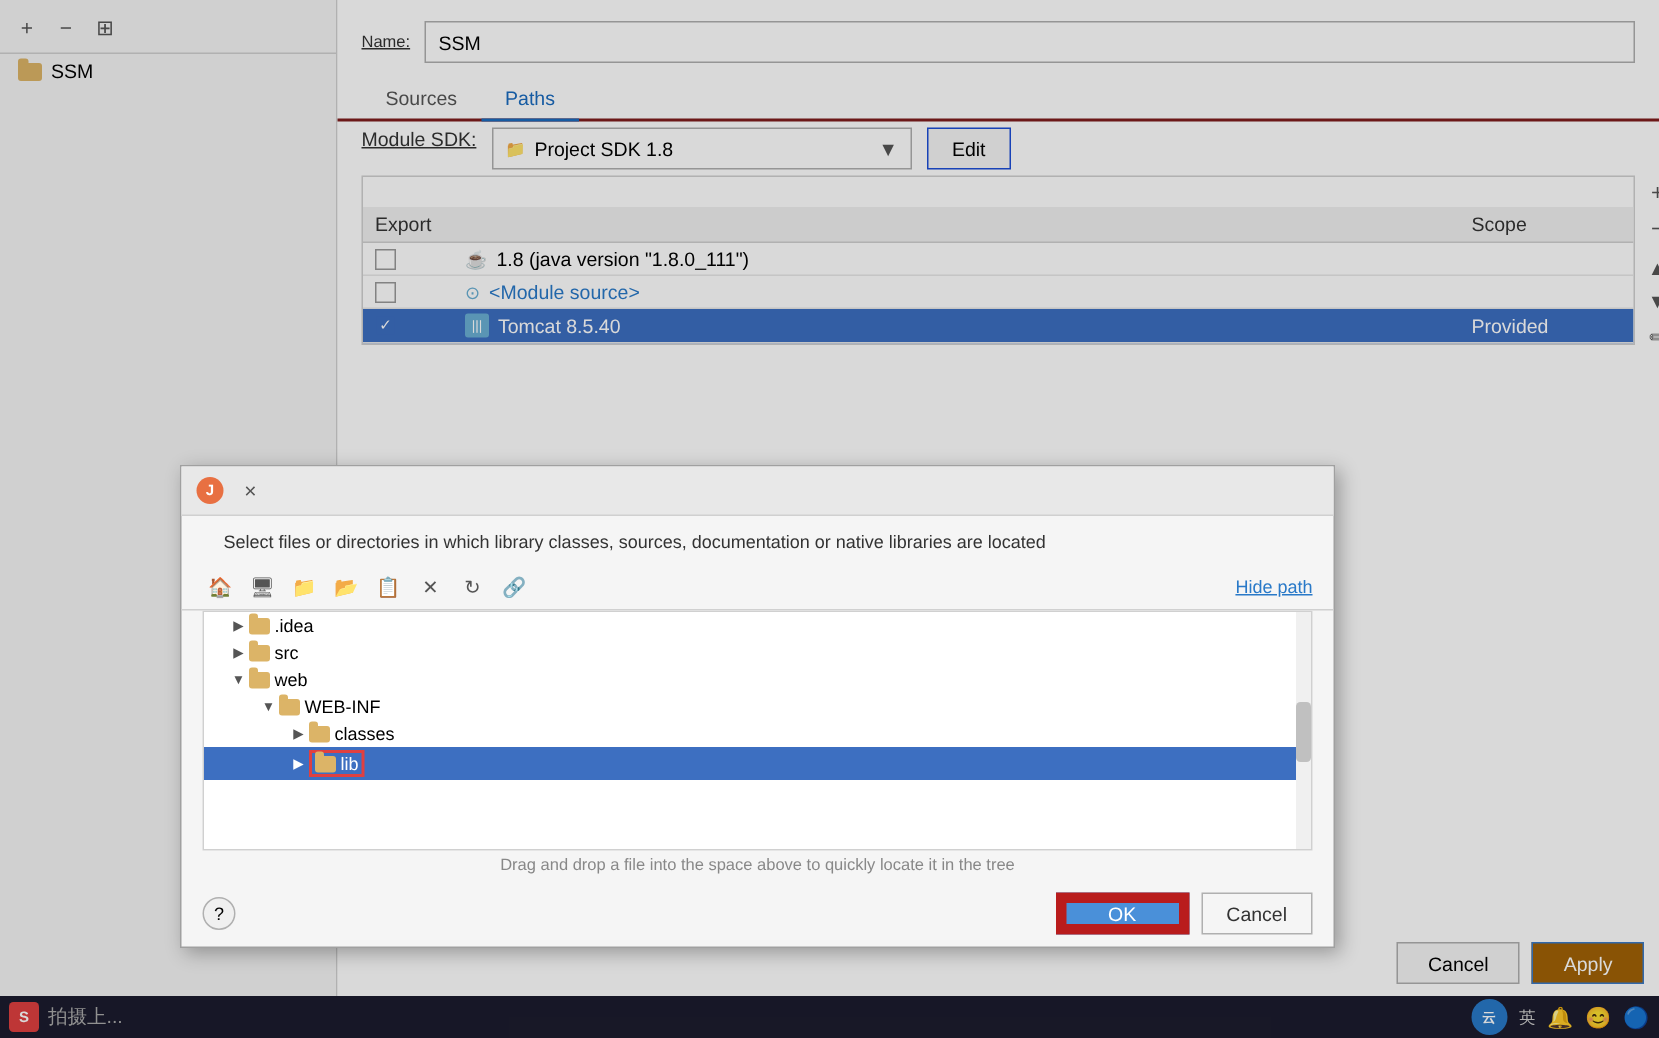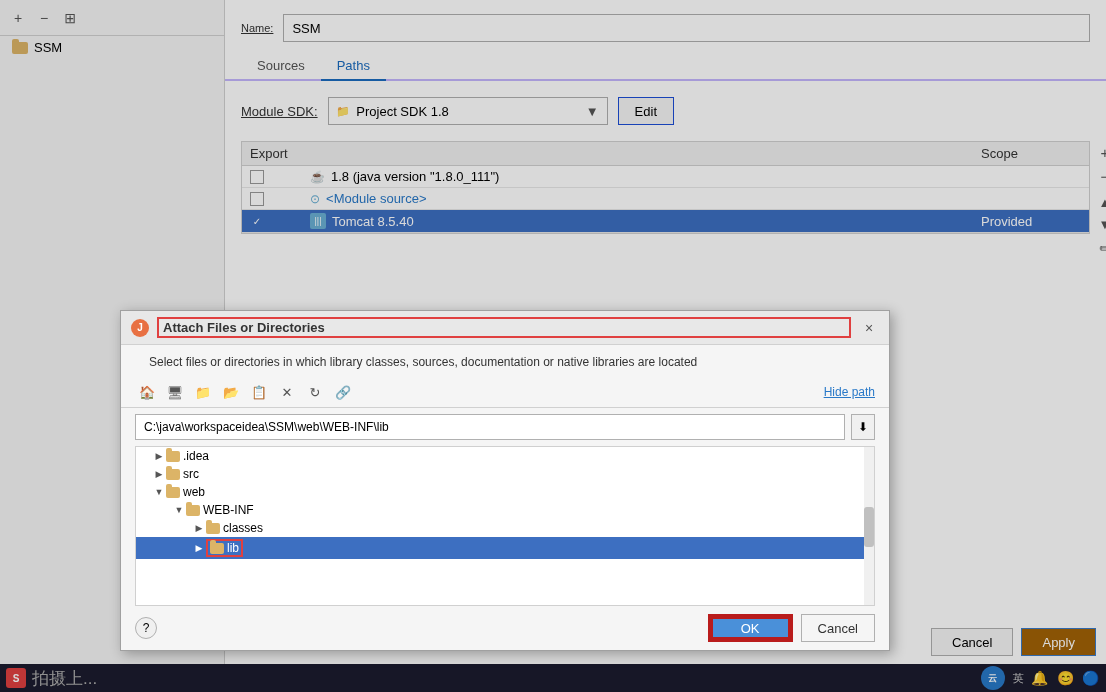--- a/index.html
+++ b/index.html
@@ -113,21 +113,21 @@
       border: 1px solid #b0b0b0;
       padding: 0 8px;
       font-size: 13px;
       outline: none;
     }
 
     
     .tabs-row {
       display: flex;
       padding: 0 16px;
-      border-bottom: 2px solid #c4b5fd;
+      border-bottom: 2px solid #7f1d1d;
       align-items: center;
     }
 
     .tab {
       padding: 6px 16px;
       cursor: pointer;
       font-size: 13px;
       color: #555;
       border-bottom: 2px solid transparent;
       margin-bottom: -2px;
@@ -135,22 +135,21 @@
 
     .tab.active {
       color: #1a6bbf;
       border-bottom: 2px solid #1a6bbf;
       font-weight: 500;
     }
 
     
     .module-sdk-row {
       display: flex;
-      align-items: center;
-      padding: 16px 16px;
+      padding: 4px 16px;
       gap: 10px;
     }
 
     .module-sdk-label {
       font-size: 13px;
       color: #333;
       text-decoration: underline;
     }
 
     .sdk-select {
@@ -177,20 +176,21 @@
       background: #f5f5f5;
       cursor: pointer;
       font-size: 13px;
     }
 
     .dep-table-header {
       display: flex;
       background: #f0f0f0;
       border-bottom: 1px solid #d0d0d0;
       padding: 4px 8px;
+      margin-top: 20px;
     }
 
     .dep-col-export { width: 60px; font-size: 13px; color: #333; }
     .dep-col-name { flex: 1; font-size: 13px; color: #333; }
     .dep-col-scope { width: 100px; font-size: 13px; color: #333; }
 
     .dep-row {
       display: flex;
       align-items: center;
       padding: 3px 8px;
@@ -469,21 +469,21 @@
       display: flex;
       align-items: center;
       justify-content: center;
     }
 
     .dialog-ok-btn {
       height: 28px;
       padding: 0 28px;
       background: #4a90d9;
       color: #fff;
-      border: 5px solid #b91c1c;
+      border: 7px solid #b91c1c;
       cursor: pointer;
       font-size: 13px;
     }
 
     .dialog-cancel-btn {
       height: 28px;
       padding: 0 16px;
       background: #f5f5f5;
       color: #333;
       border: 1px solid #b0b0b0;
@@ -746,42 +746,37 @@
   </div>
 
   <div class="dialog-overlay">
 
     <div class="attach-dialog">
 
       <div class="dialog-title-bar">
         <div class="dialog-icon">
           <span>J</span>
         </div>
-        <div class="dialog-title-text">Attach Files or Directories</div>
         <button class="dialog-close-btn">×</button>
       </div>
 
       <div class="dialog-desc">Select files or directories in which library classes, sources, documentation or native libraries are located</div>
 
       <div class="file-toolbar">
         <button class="file-toolbar-btn">🏠</button>
         <button class="file-toolbar-btn">🖥</button>
         <button class="file-toolbar-btn">📁</button>
         <button class="file-toolbar-btn">📂</button>
         <button class="file-toolbar-btn">📋</button>
         <button class="file-toolbar-btn">✕</button>
         <button class="file-toolbar-btn">↻</button>
         <button class="file-toolbar-btn">🔗</button>
         <span class="hide-path-link">Hide path</span>
       </div>
 
-      <div class="path-row">
-        <input class="path-input" type="text" value="C:\java\workspaceidea\SSM\web\WEB-INF\lib" style="">
-        <button class="path-expand-btn">⬇</button>
-      </div>
 
       <div class="file-tree">
 
         <div class="tree-node" style="padding-left: 16px;">
           <span class="tree-arrow">▶</span>
           <span class="mini-folder"></span>
           <span>.idea</span>
         </div>
 
         <div class="tree-node" style="padding-left: 16px;">
@@ -814,35 +809,36 @@
             <span class="mini-folder" style="background: #dcb467;"></span>
             <span>lib</span>
           </span>
         </div>
 
         <div class="tree-scrollbar">
           <div class="tree-scrollbar-thumb"></div>
         </div>
       </div>
 
+      <div class="drag-hint">Drag and drop a file into the space above to quickly locate it in the tree</div>
 
       <div class="dialog-bottom">
         <button class="help-btn">?</button>
         <div style="flex:1;"></div>
         <button class="dialog-ok-btn">OK</button>
         <button class="dialog-cancel-btn">Cancel</button>
       </div>
 
     </div>
 
   </div>
 
   <div class="partial-taskbar">
     <div class="taskbar-icon-box">S</div>
-    <span style="color:#aaa; font-size:17px;">拍摄上...</span>
+    <span style="color:#aaa; font-size:13px;">拍摄上...</span>
     <div style="margin-left:auto; display:flex; align-items:center; gap:8px;">
       <div class="baidu-icon">云</div>
       <span style="font-size:11px; color:#ccc;">英</span>
       <span style="font-size:14px;">🔔</span>
       <span style="font-size:14px;">😊</span>
       <span style="font-size:14px;">🔵</span>
     </div>
   </div>
 
 </div>

